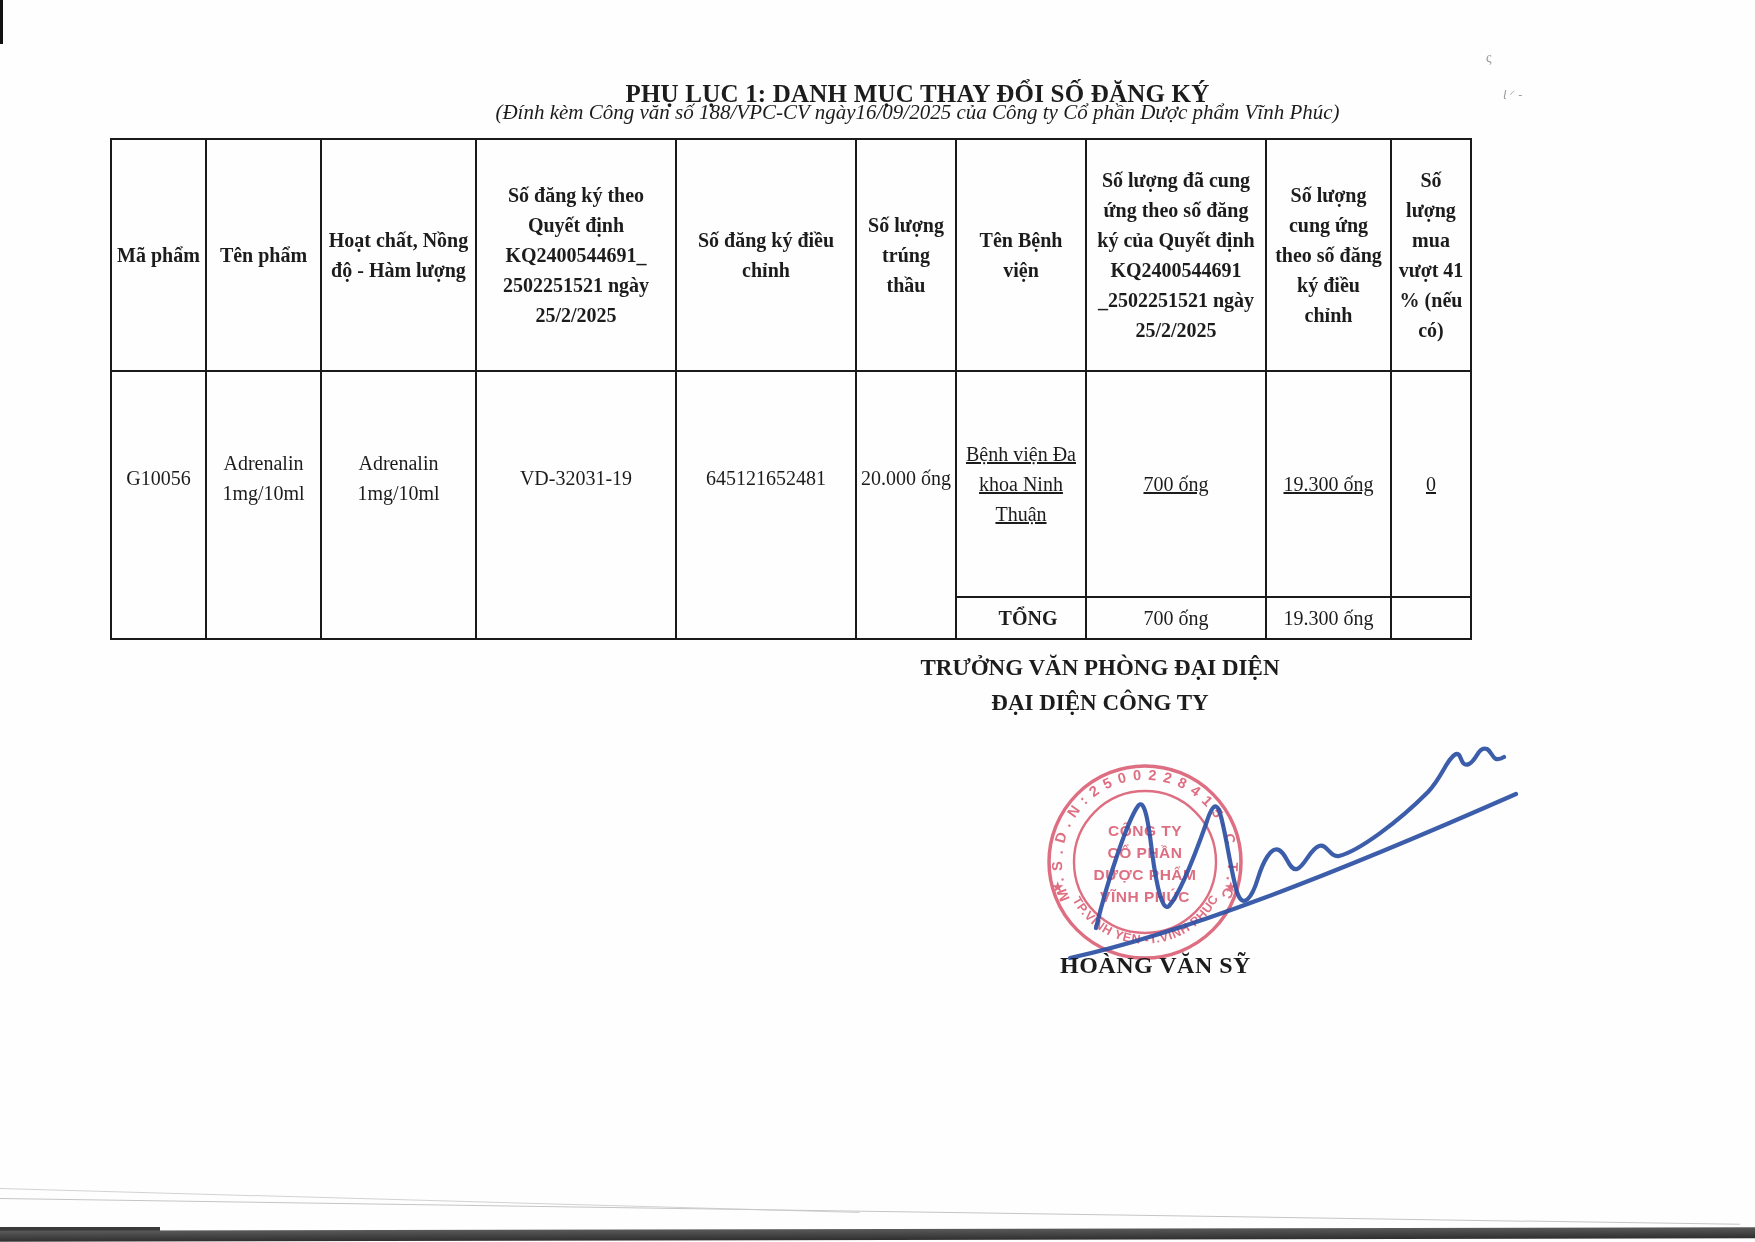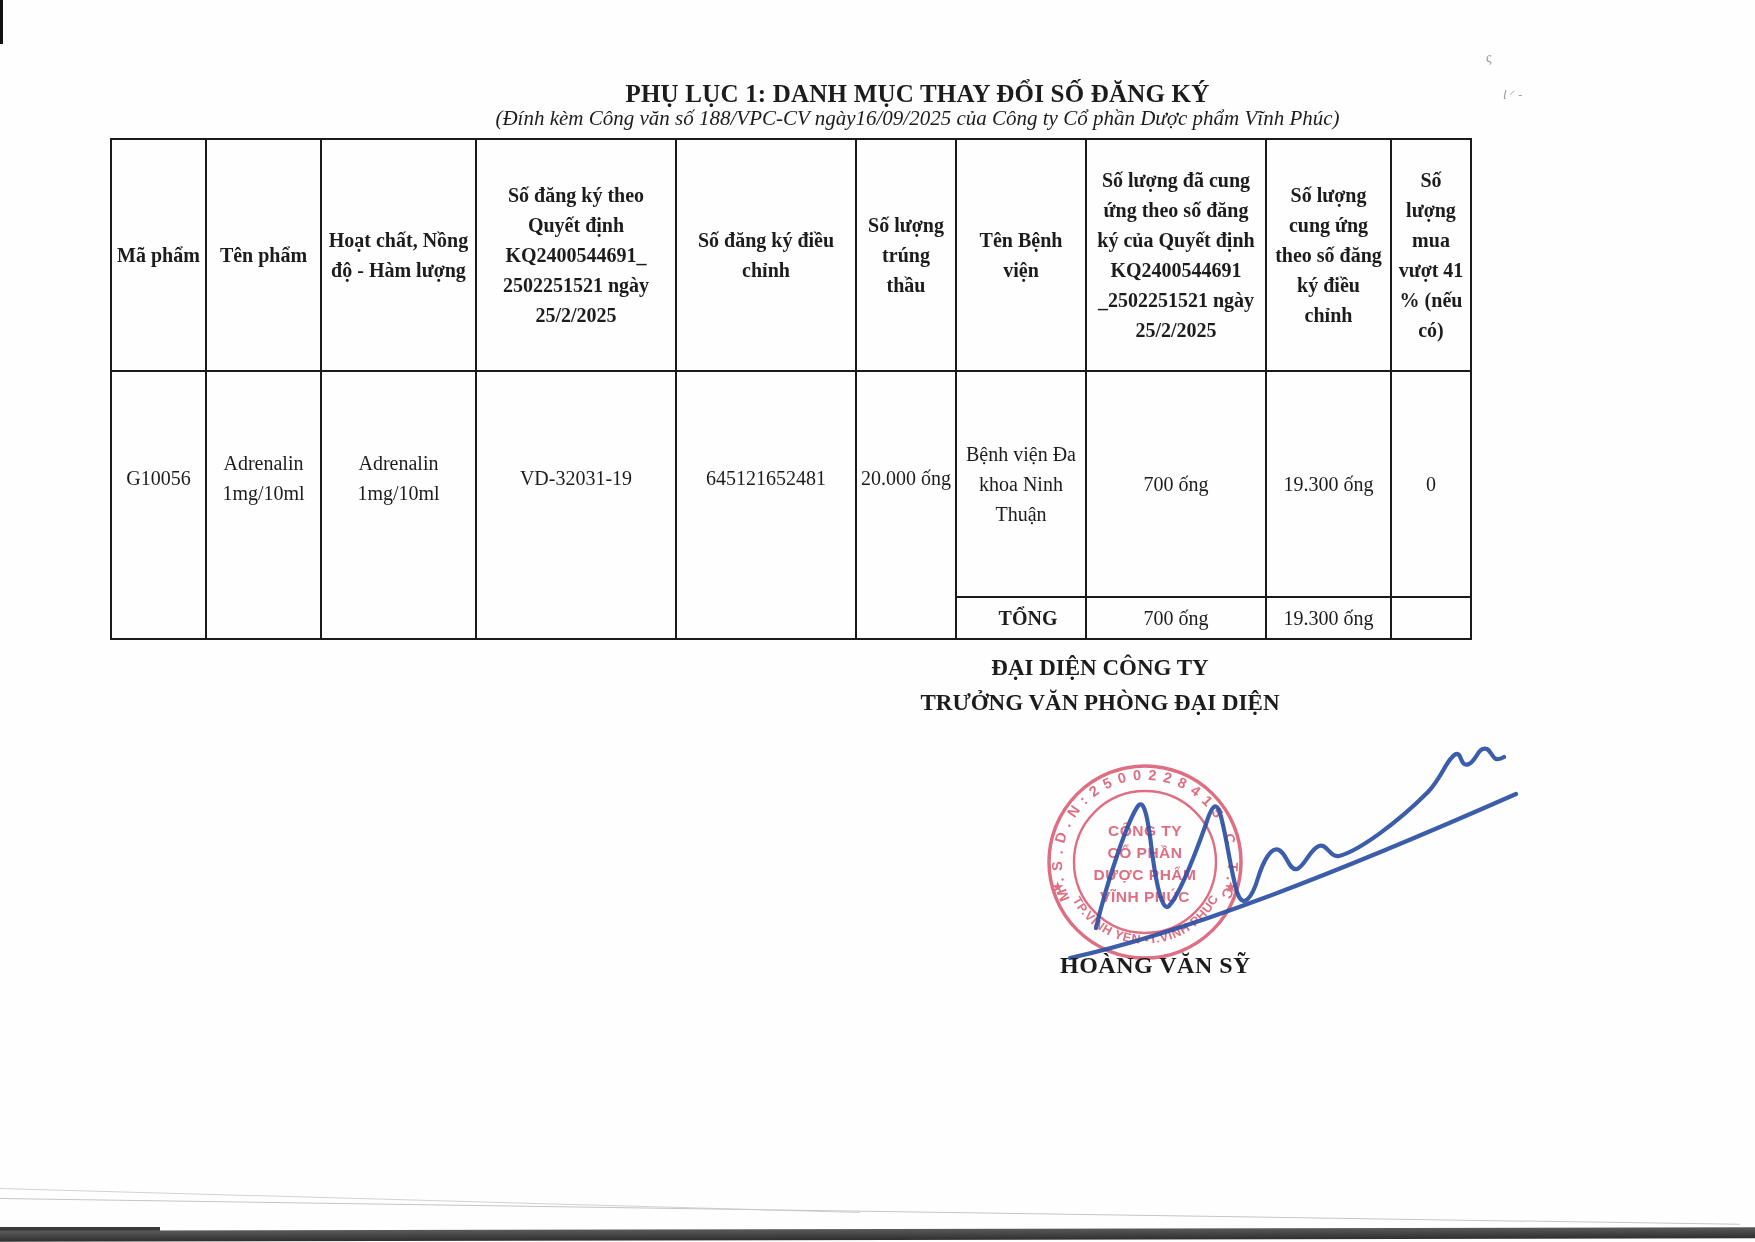--- a/index.html
+++ b/index.html
@@ -19,37 +19,37 @@
   .bottom-bar{position:absolute;left:0;bottom:2px;width:100%;height:11px;
     background:linear-gradient(#5a5a5a,#2f2f2f);transform:rotate(-0.12deg);}
   .bottom-bar-left{position:absolute;left:0;bottom:2px;width:160px;height:13px;background:#3a3a3a;}
 
   
   .doc-title{
     position:absolute;left:180px;top:80px;width:1475px;text-align:center;
     font-size:25px;font-weight:bold;letter-spacing:.2px;
   }
   .doc-subtitle{
-    position:absolute;left:180px;top:106px;width:1475px;text-align:center;
+    position:absolute;left:180px;top:100px;width:1475px;text-align:center;
     font-size:21px;font-style:italic;
   }
 
   
   .main-table{
     position:absolute;left:110px;top:138px;width:1360px;
     border-collapse:collapse;table-layout:fixed;
   }
   .main-table th,.main-table td{
     border:2px solid #1a1a1a;padding:2px 4px;vertical-align:middle;
     font-size:20px;line-height:1.5;text-align:center;overflow:hidden;
   }
   .main-table th{font-weight:bold;height:226px;}
   .row-data>td{height:208px;}
   .cell-merged{padding-bottom:56px !important;}
-  .row-data td.cell-sub{}
+  .row-data td.cell-sub{text-decoration:underline;}
   .row-total td{height:34px;font-size:20px;}
   .total-label{text-align:left;font-weight:bold;padding-left:18px !important;font-size:21px;}
 
   
   .sign-title{
     position:absolute;left:880px;top:650px;width:440px;text-align:center;
     font-weight:bold;font-size:23px;line-height:35px;
   }
   .signer-name{
     position:absolute;left:1060px;top:952px;width:340px;text-align:left;
@@ -119,22 +119,22 @@
       <tr class="row-total">
         <td class="total-label">TỔNG</td>
         <td>700 ống</td>
         <td>19.300 ống</td>
         <td></td>
       </tr>
     </tbody>
   </table>
 
   <div class="sign-title">
+    <div>TRƯỞNG VĂN PHÒNG ĐẠI DIỆN</div>
     <div>ĐẠI DIỆN CÔNG TY</div>
-    <div>TRƯỞNG VĂN PHÒNG ĐẠI DIỆN</div>
   </div>
 
   <svg class="stamp-svg" viewBox="0 0 264 264">
     <circle class="stamp-ring" cx="132" cy="132" r="96" stroke-width="3.5"></circle>
     <circle class="stamp-ring" cx="132" cy="132" r="71" stroke-width="2.4"></circle>
     <defs>
       <path id="arcTop" d="M 60 174 A 83 83 0 1 1 204 174" fill="none"></path>
       <path id="arcBottom" d="M 58 167 A 82 82 0 0 0 206 167" fill="none"></path>
     </defs>
     <text class="stamp-text" font-size="14.5">

